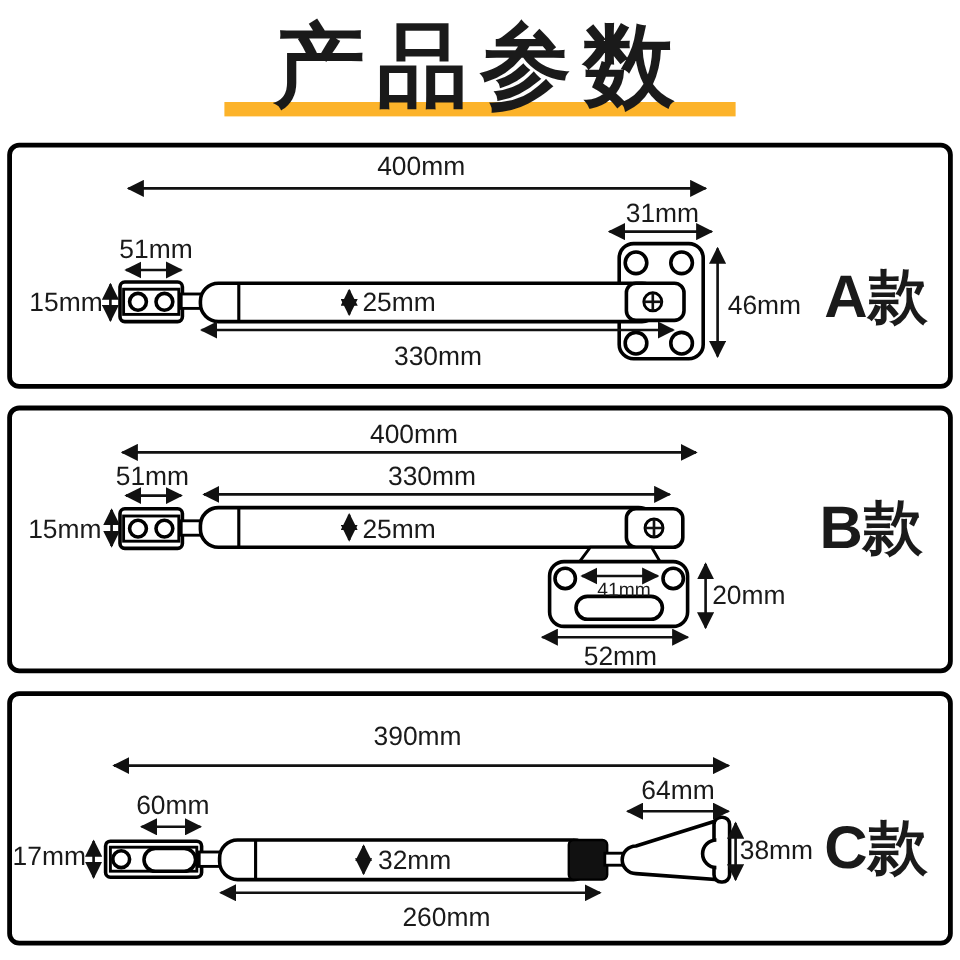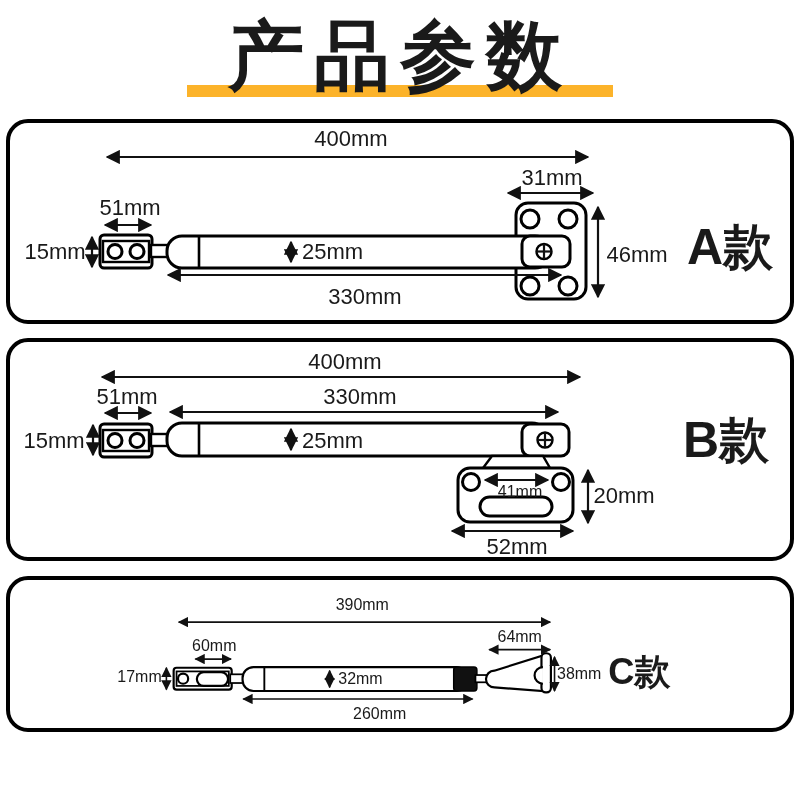--- a/index.html
+++ b/index.html
@@ -3,25 +3,25 @@
 <meta charset="utf-8">
 <style>
   html,body{margin:0;padding:0;}
   body{
     width:800px;height:800px;position:relative;background:#ffffff;
     font-family:"Liberation Sans","DejaVu Sans",sans-serif;overflow:hidden;
   }
   .title-svg{position:absolute;top:0;left:0;display:block;}
   .panel{
     position:absolute;left:6px;width:788px;box-sizing:border-box;
-    border:4px solid #000;border-radius:22px;background:#fff;
+    border:4px solid #000;border-radius:10px;background:#fff;
   }
   .panel-a{top:119px;height:205px;}
   .panel-b{top:338px;height:223px;}
-  .panel-c{top:576px;height:156px;}
+  .panel-c{top:576px;height:212px;}
   .panel svg{display:block;width:100%;height:100%;}
   svg text{font-family:"Liberation Sans","DejaVu Sans",sans-serif;fill:#1a1a1a;}
   .dim-label{font-size:22px;}
   .dim-label-sm{font-size:16px;}
   .variant-label{font-size:50px;font-weight:bold;}
   .outline{fill:#fff;stroke:#000;stroke-width:3;}
   .outline-thin{fill:#fff;stroke:#000;stroke-width:2.4;}
   .dimline{stroke:#111;stroke-width:2.2;}
   .centerline{stroke:#000;stroke-width:2.6;}
 </style>

